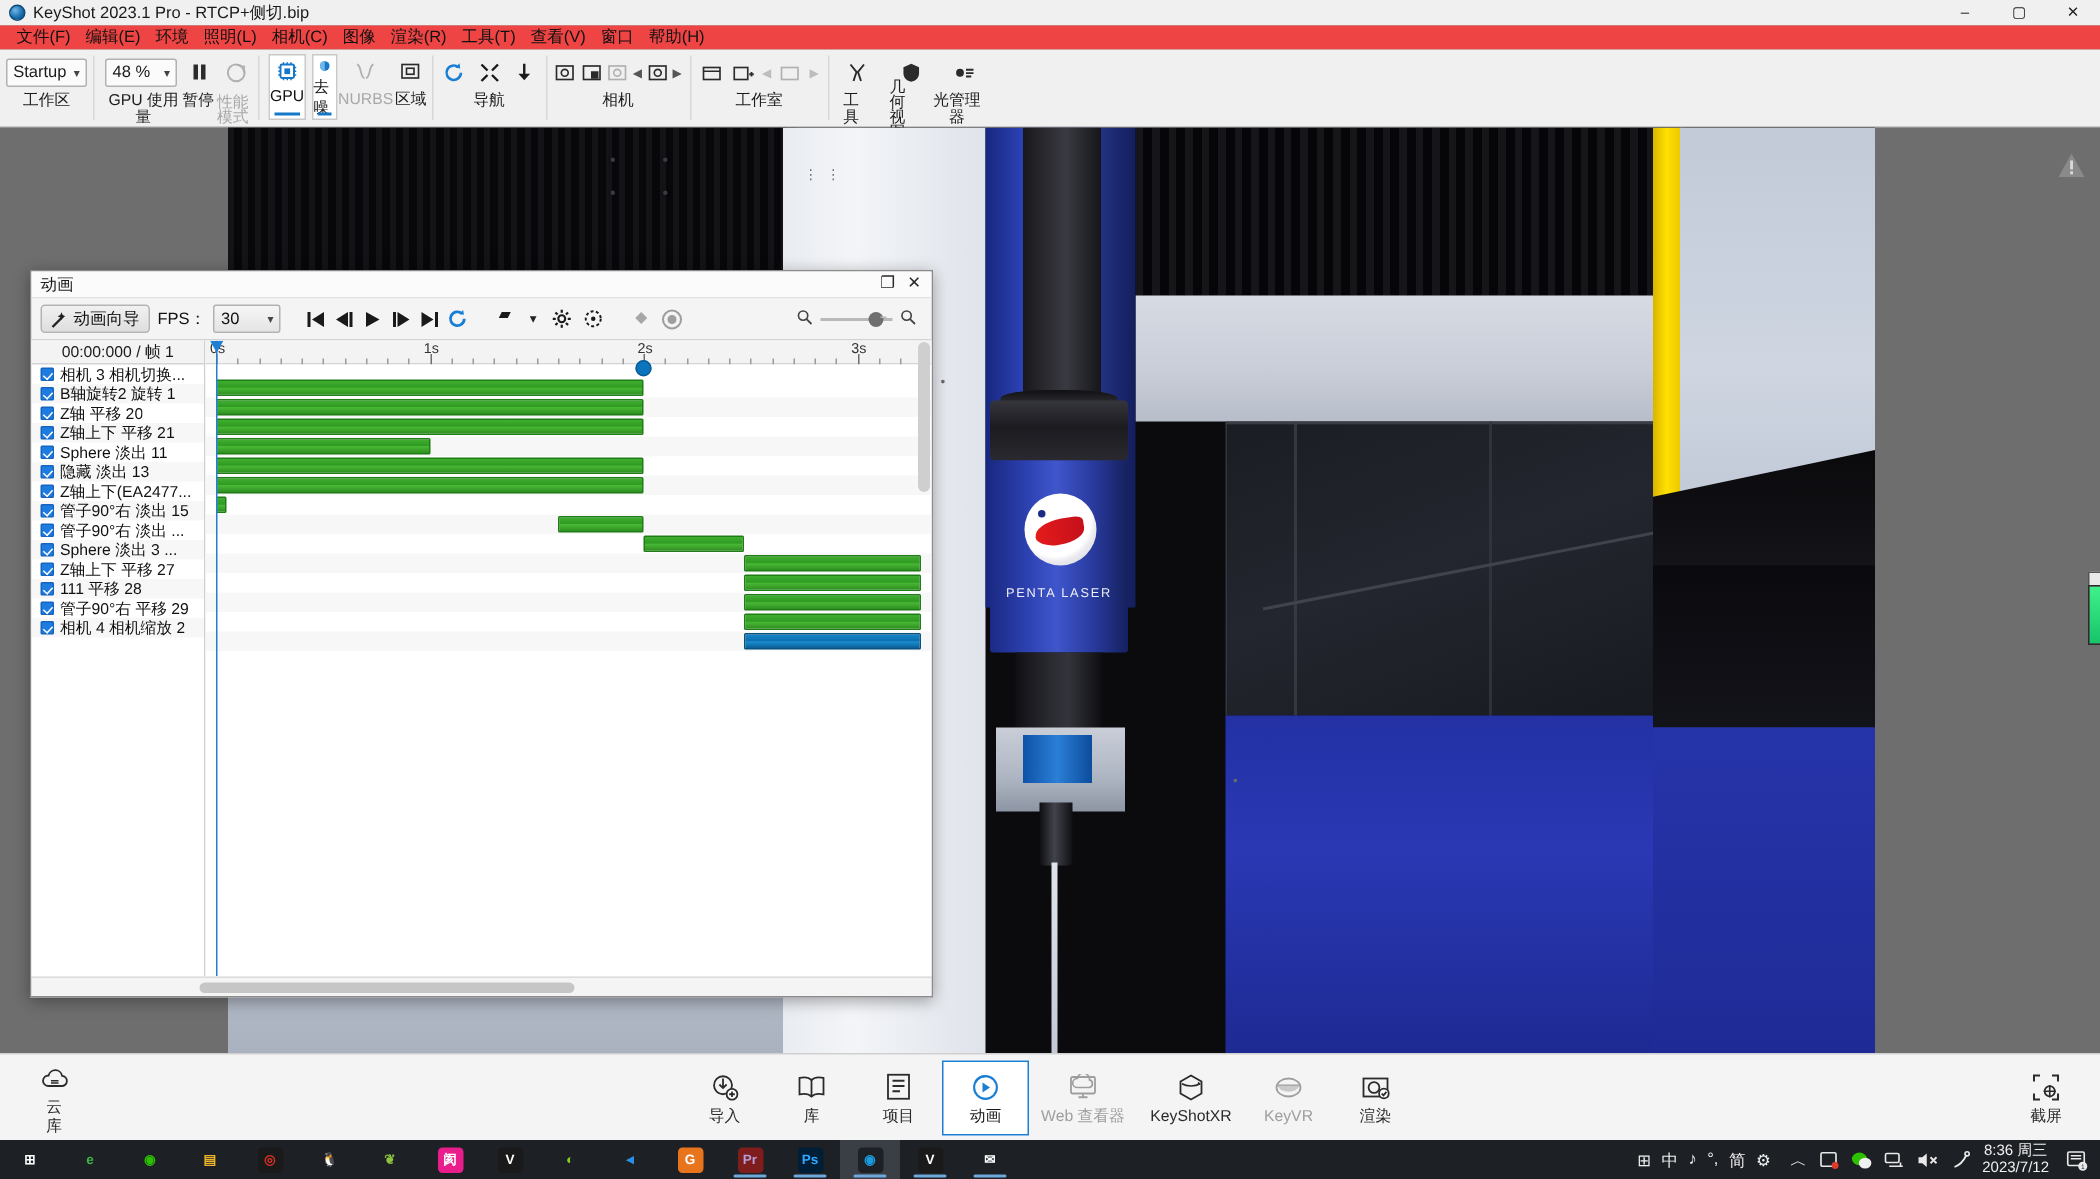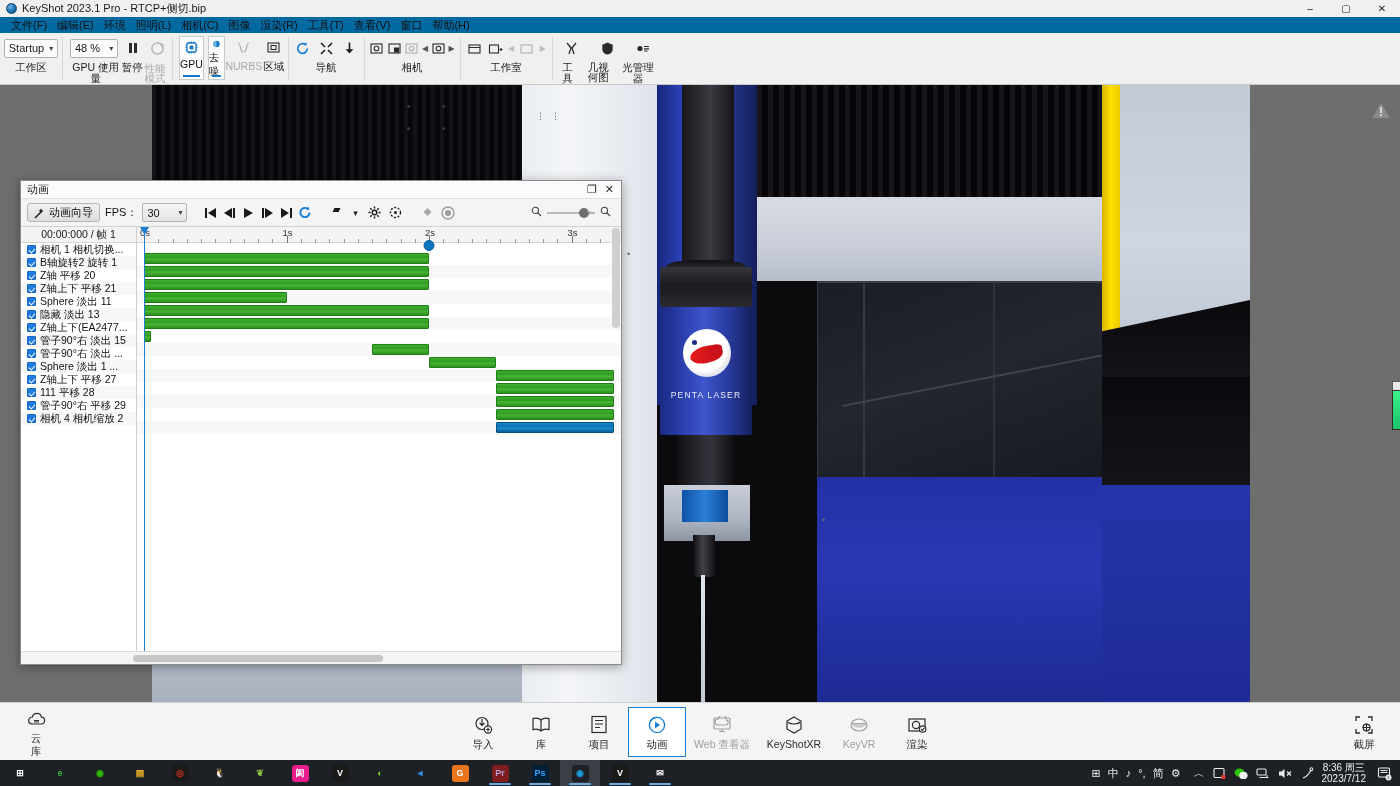--- a/index.html
+++ b/index.html
@@ -27,21 +27,21 @@
   .tb-title{ font-size:11px; color:#1a1a1a; white-space:nowrap; }
   .tb-ctrls{ margin-left:auto; display:flex; height:17px; }
   .tb-btn{
     width:36px; height:17px; display:flex; align-items:center; justify-content:center;
     font-size:10px; color:#222; line-height:1;
   }
 
   
   .menubar{
     position:absolute; left:0; top:17px; width:1400px; height:16px;
-    background:#0369a1; display:flex; align-items:center; padding-left:6px;
+    background:#ef4444; display:flex; align-items:center; padding-left:6px;
   }
   .menu-item{
     font-size:11px; color:#111; padding:0 5px; height:16px; line-height:16px;
     white-space:nowrap; cursor:default;
   }
 
   
   .ribbon{
     position:absolute; left:0; top:33px; width:1400px; height:52px;
     background:#f0f0f0; display:flex; align-items:stretch;
@@ -630,21 +630,21 @@
         </div>
         <div class="ricon">
           <svg width="15" height="15" viewBox="0 0 15 15">
               <circle cx="4" cy="7.5" r="2.6" fill="#2b2b2b"></circle>
               <path d="M8 5.5h5M8 7.8h5M8 10h3.5" stroke="#2b2b2b" stroke-width="1.2"></path>
             </svg>
         </div>
       </div>
       <div class="rlabels" style="justify-content:center;gap:10px">
         <div class="rlabel" style="width:24px">工具</div>
-        <div class="rlabel two" style="width:24px;flex-direction:row;align-items:flex-start;display:flex">
+        <div class="rlabel two" style="width:24px;flex-direction:column;align-items:center;display:flex">
           <span>几何</span>
           <span>视图</span>
         </div>
         <div class="rlabel" style="width:44px">光管理器</div>
       </div>
     </div>
   </div>
 
   <div class="viewport">
     <div class="scene">
@@ -827,21 +827,21 @@
         </span>
       </div>
     </div>
 
     <div class="tl-body">
       <div class="tl-left">
         <div class="tl-timecode">00:00:000 / 帧 1</div>
         <div class="tracklist" id="tracklist">
             <div class="track-row">
               <span class="cbx"></span>
-              <span class="track-name">相机 1 相机切换...</span>
+              <span class="track-name">相机 3 相机切换...</span>
             </div>
             <div class="track-row">
               <span class="cbx"></span>
               <span class="track-name">B轴旋转2 旋转 1</span>
             </div>
             <div class="track-row">
               <span class="cbx"></span>
               <span class="track-name">Z轴 平移 20</span>
             </div>
             <div class="track-row">
@@ -863,21 +863,21 @@
             <div class="track-row">
               <span class="cbx"></span>
               <span class="track-name">管子90°右 淡出 15</span>
             </div>
             <div class="track-row">
               <span class="cbx"></span>
               <span class="track-name">管子90°右 淡出 ...</span>
             </div>
             <div class="track-row">
               <span class="cbx"></span>
-              <span class="track-name">Sphere 淡出 1 ...</span>
+              <span class="track-name">Sphere 淡出 3 ...</span>
             </div>
             <div class="track-row">
               <span class="cbx"></span>
               <span class="track-name">Z轴上下 平移 27</span>
             </div>
             <div class="track-row">
               <span class="cbx"></span>
               <span class="track-name">111 平移 28</span>
             </div>
             <div class="track-row">

